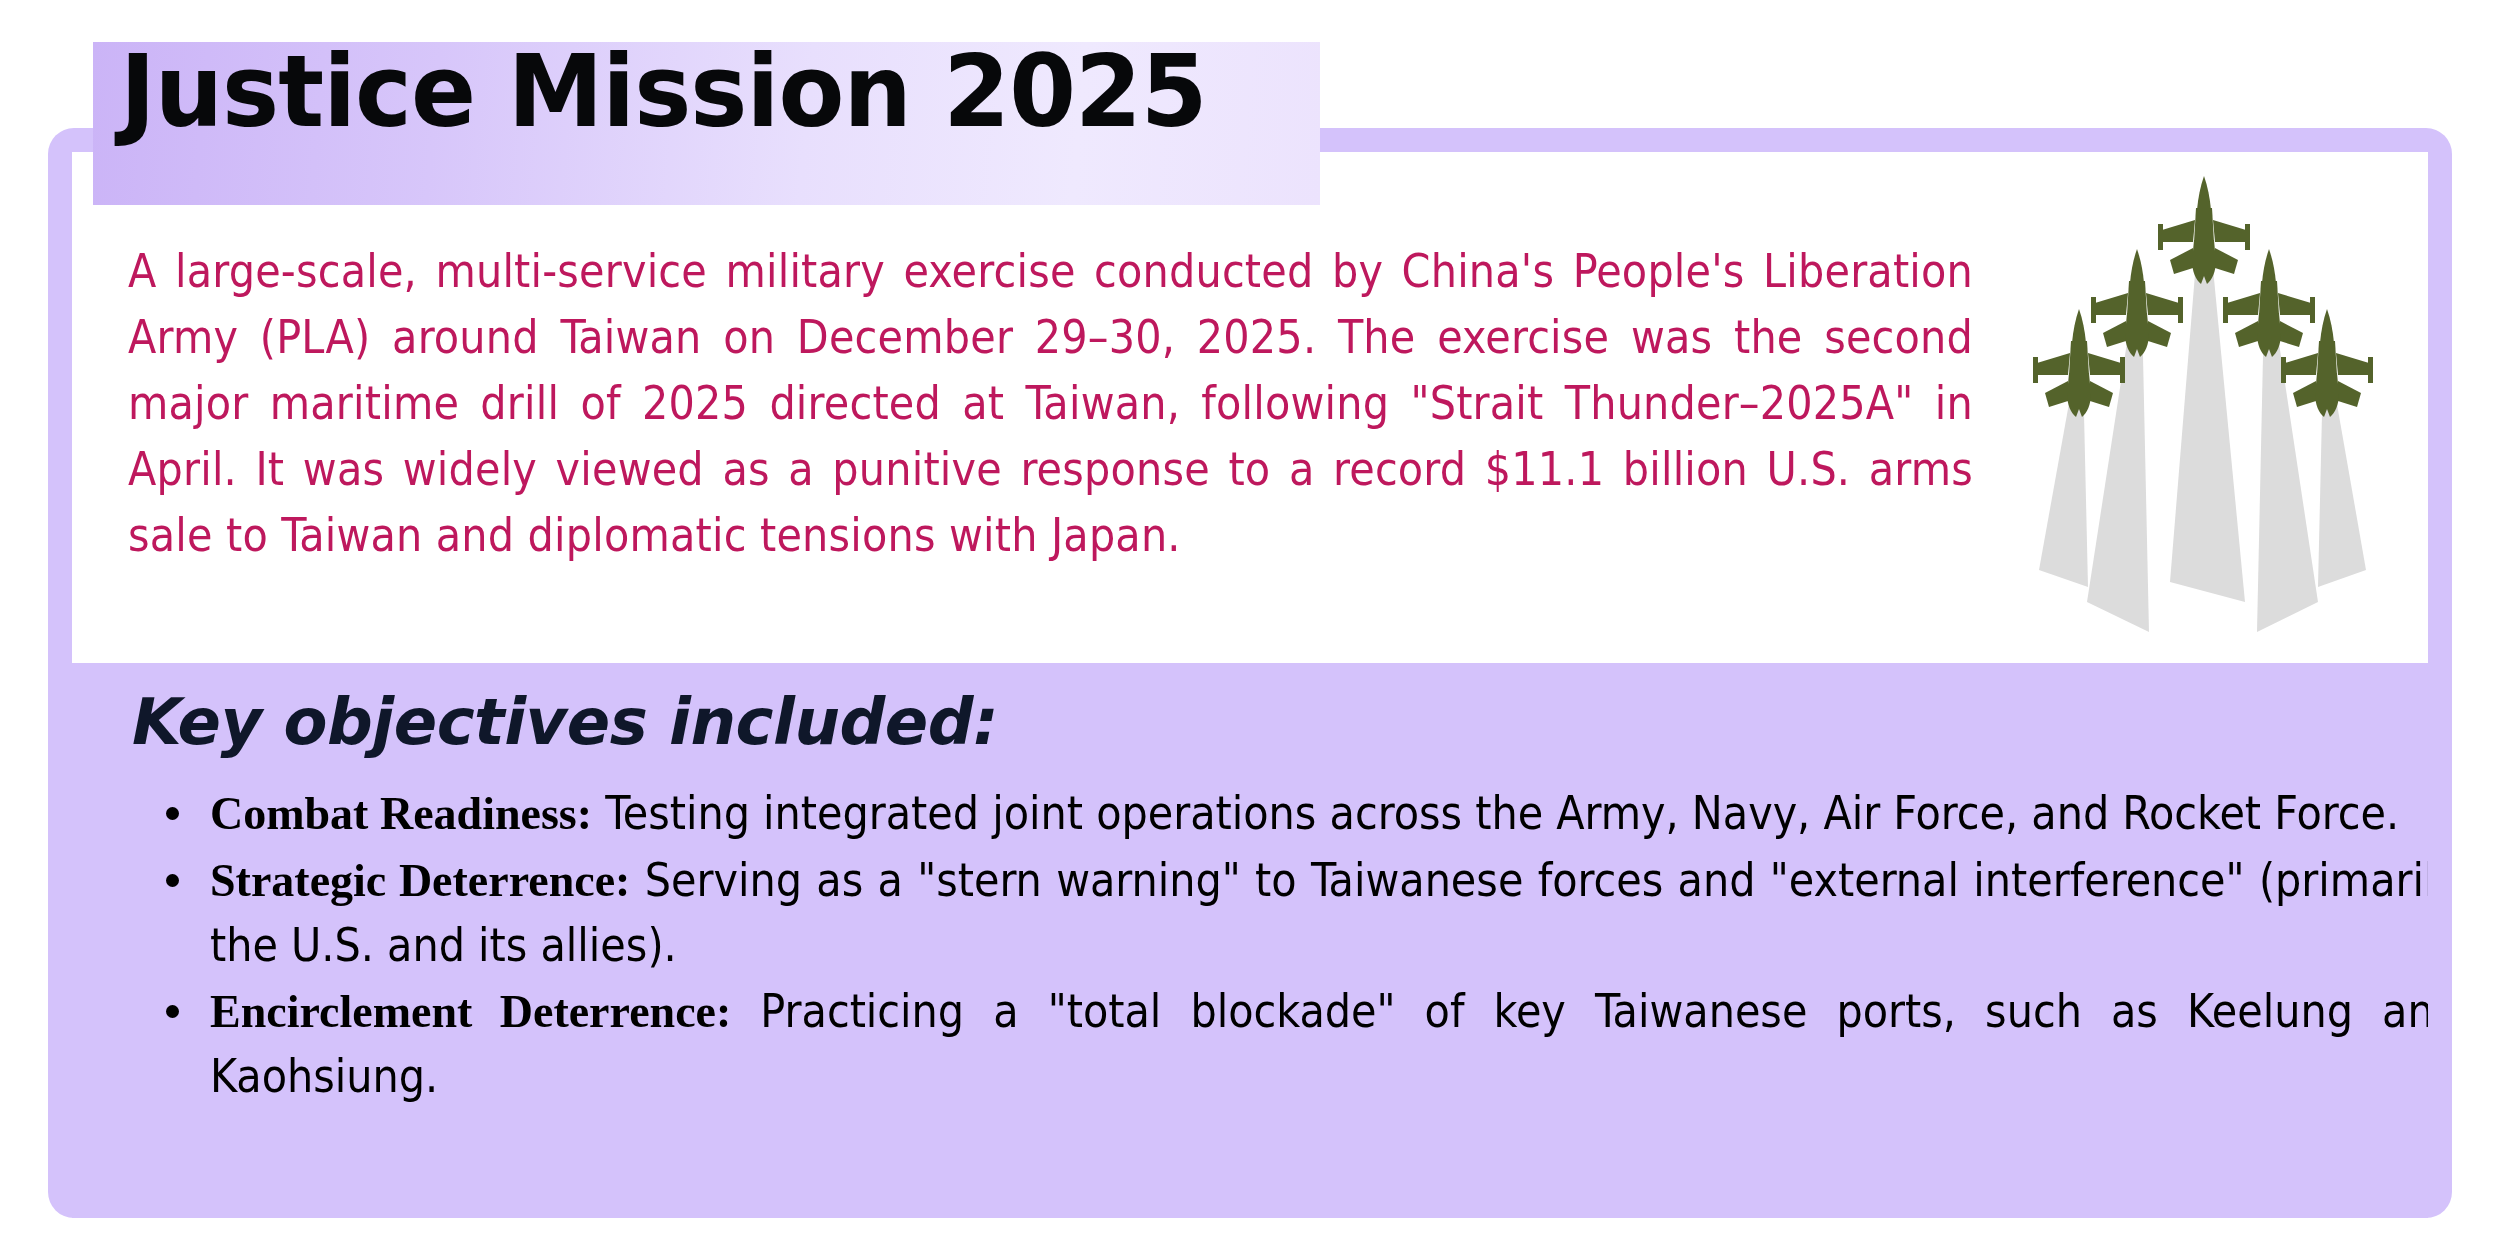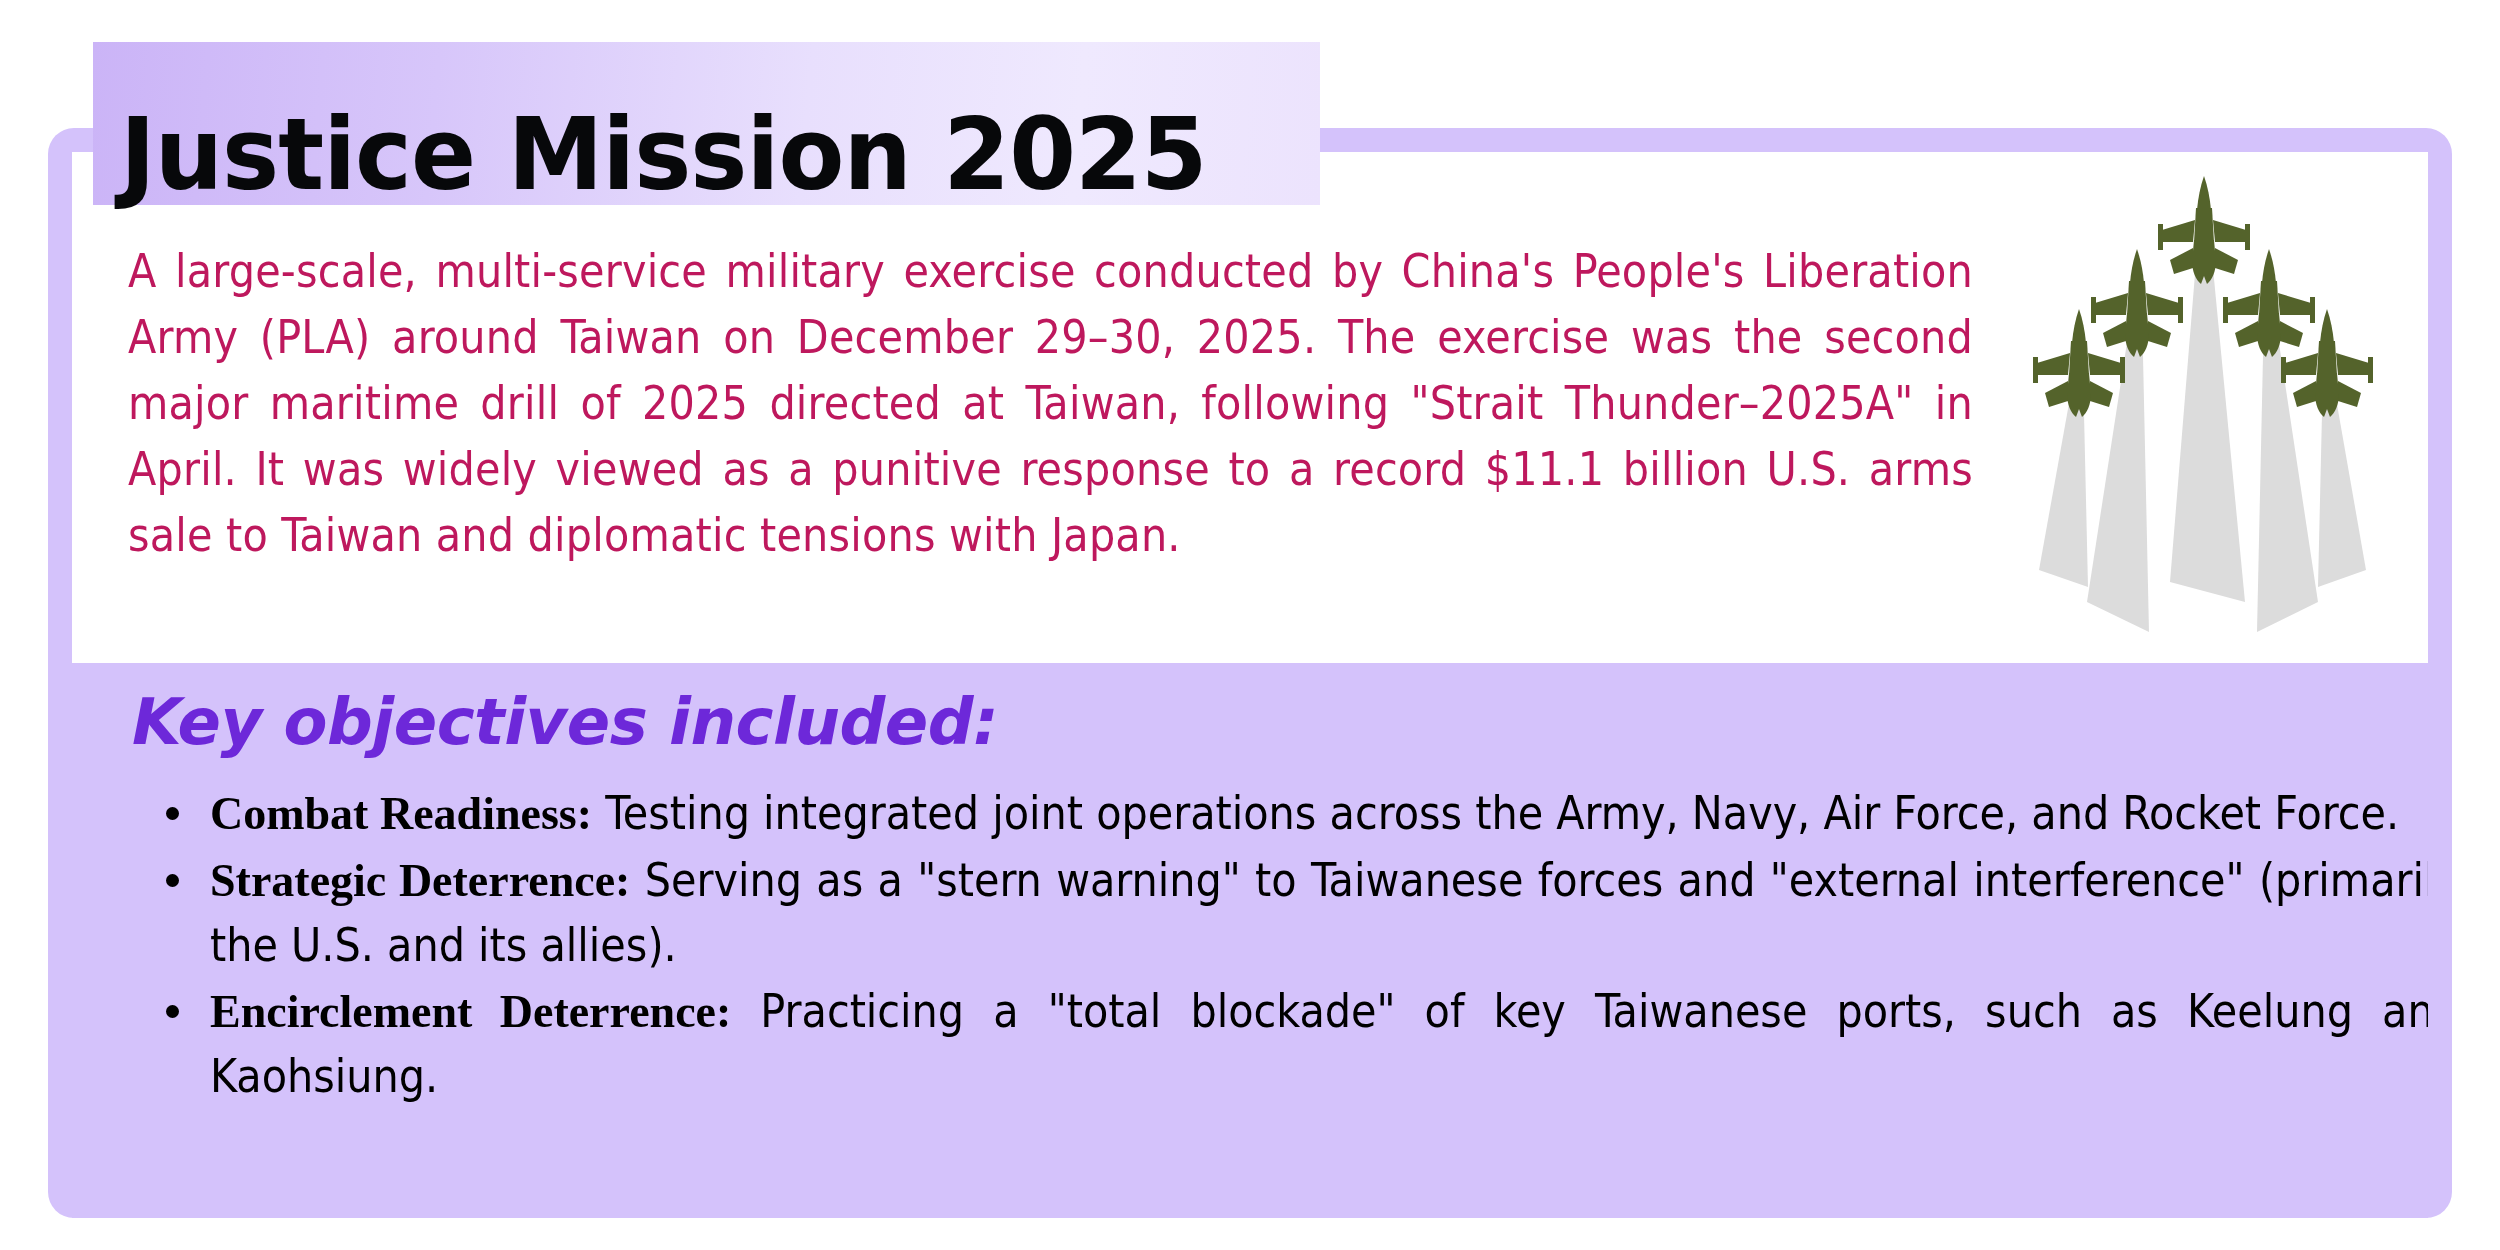--- a/index.html
+++ b/index.html
@@ -63,21 +63,21 @@
 
   
   .title-banner {
     position: absolute;
     left: 93px;
     top: 42px;
     width: 1227px;
     height: 163px;
     background: linear-gradient(95deg, #cbb4f7 0%, #d7c6fa 28%, #e8dffd 58%, #efe9fe 80%, #ece3fd 100%);
     display: flex;
-    align-items: flex-end;
+    align-items: flex-start;
     z-index: 5;
   }
   .title-text {
     padding-left: 28px;
     font-family: "DejaVu Sans", sans-serif;
     font-size: 100px;
     font-weight: 700;
     color: #07080a;
     letter-spacing: -1px;
     white-space: nowrap;
@@ -100,21 +100,21 @@
   }
 
   .obj-heading {
     position: absolute;
     left: 60px;
     top: 22px;
     font-family: "DejaVu Sans", sans-serif;
     font-size: 64px;
     font-weight: 700;
     font-style: italic;
-    color: #6d28d9;
+    color: #0f172a;
     letter-spacing: -0.5px;
     white-space: nowrap;
   }
 
   ul.obj-list {
     position: absolute;
     left: 70px;
     top: 118px;
     width: 2250px;
     margin: 0;

